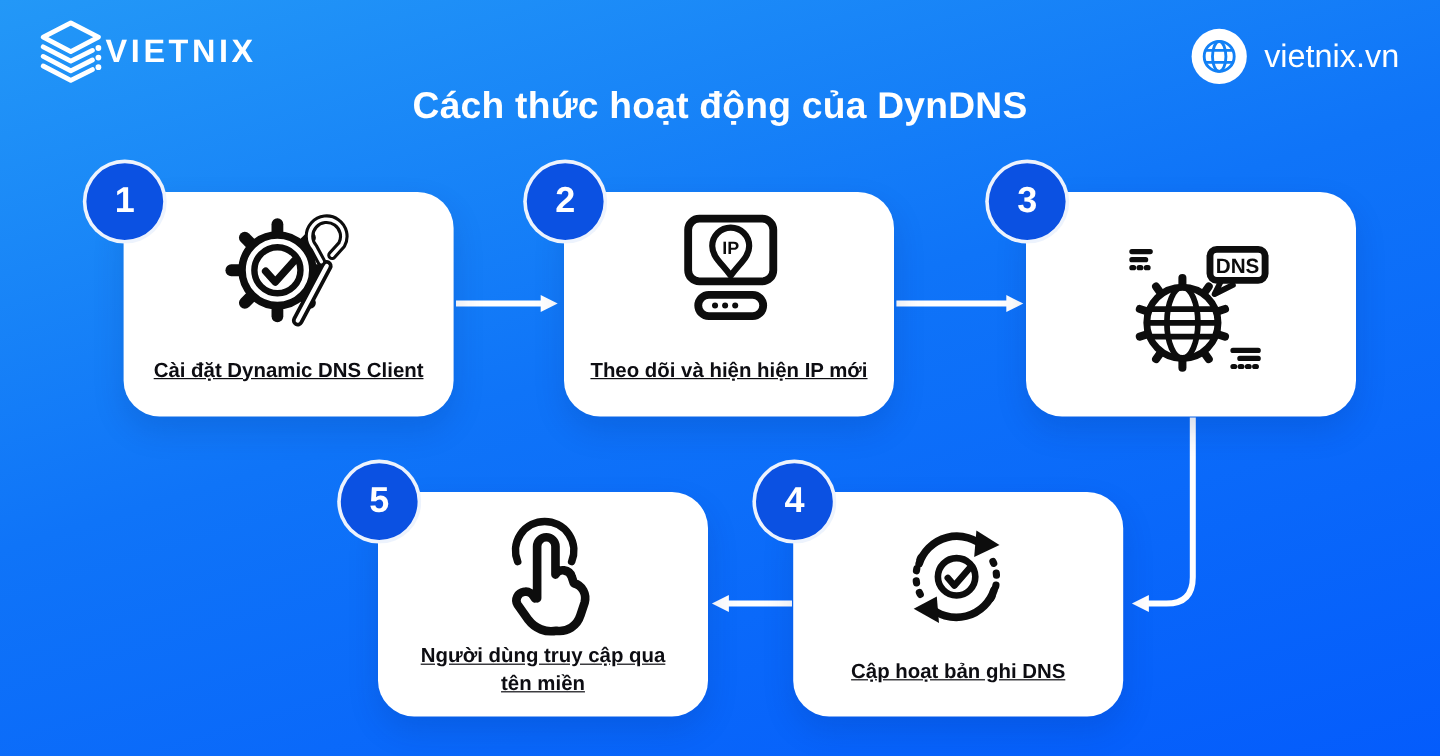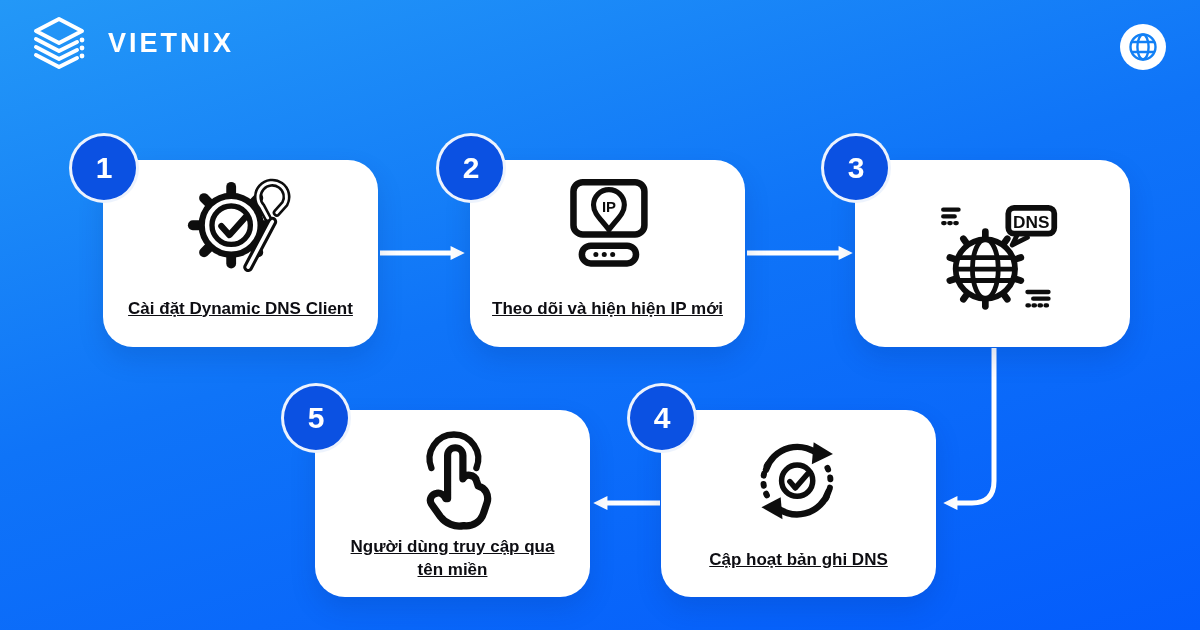--- a/index.html
+++ b/index.html
@@ -2,21 +2,21 @@
 <html><head>
 <meta charset="utf-8">
 <style>
   html,body{margin:0;padding:0;background:#0a5bf0;}
   .canvas{
     position:relative;width:1200px;height:630px;overflow:hidden;
     background:linear-gradient(163deg,#2398F7 0%,#0F74F8 46%,#045CFC 100%);
     font-family:"Liberation Sans","DejaVu Sans",sans-serif;
   }
   
-  .logo-group{position:absolute;left:30px;top:14px;display:flex;align-items:center;gap:20px;}
+  .logo-group{position:absolute;left:30px;top:14px;display:flex;align-items:center;gap:0;}
   .brand{color:#fff;font-size:27px;font-weight:bold;letter-spacing:3px;}
   .site-group{position:absolute;right:34px;top:24px;display:flex;align-items:center;gap:14px;}
   .globe-circle{width:46px;height:46px;border-radius:50%;background:#fff;display:flex;align-items:center;justify-content:center;}
   .website{color:#fff;font-size:27px;font-weight:400;}
   .title{position:absolute;top:70px;left:0;width:100%;text-align:center;color:#fff;
     font-size:31px;font-weight:bold;letter-spacing:.2px;}
   
   .card{position:absolute;width:275px;height:187px;background:#fff;border-radius:30px;
     box-shadow:0 12px 26px rgba(2,38,120,.16);display:flex;flex-direction:column;align-items:center;}
   .card-1{left:103px;top:160px;}
@@ -61,22 +61,24 @@
   <div class="site-group">
     <span class="globe-circle">
       <svg width="32" height="32" viewBox="0 0 32 32">
         <g fill="none" stroke="#1280F5" stroke-width="2.4">
           <circle cx="16" cy="16" r="12.5"></circle>
           <ellipse cx="16" cy="16" rx="5.6" ry="12.5"></ellipse>
           <path d="M4.6,11 H27.4 M4.6,21 H27.4"></path>
         </g>
       </svg>
     </span>
-  </div>
-
+    <span class="website">vietnix.vn</span>
+  </div>
+
+  <div class="title">Cách thức hoạt động của DynDNS</div>
 
   <svg class="connectors" width="1200" height="630" viewBox="0 0 1200 630">
     <defs>
       <marker id="ah" viewBox="0 0 12 12" refX="2" refY="6" markerWidth="3.4" markerHeight="3.4" orient="auto-start-reverse">
         <path d="M1,1 L11,6 L1,11 Z" fill="#ffffff"></path>
       </marker>
     </defs>
     <g stroke="#ffffff" stroke-width="5" fill="none">
       <path d="M380,253 L452,253" marker-end="url(#ah)"></path>
       <path d="M747,253 L840,253" marker-end="url(#ah)"></path>

